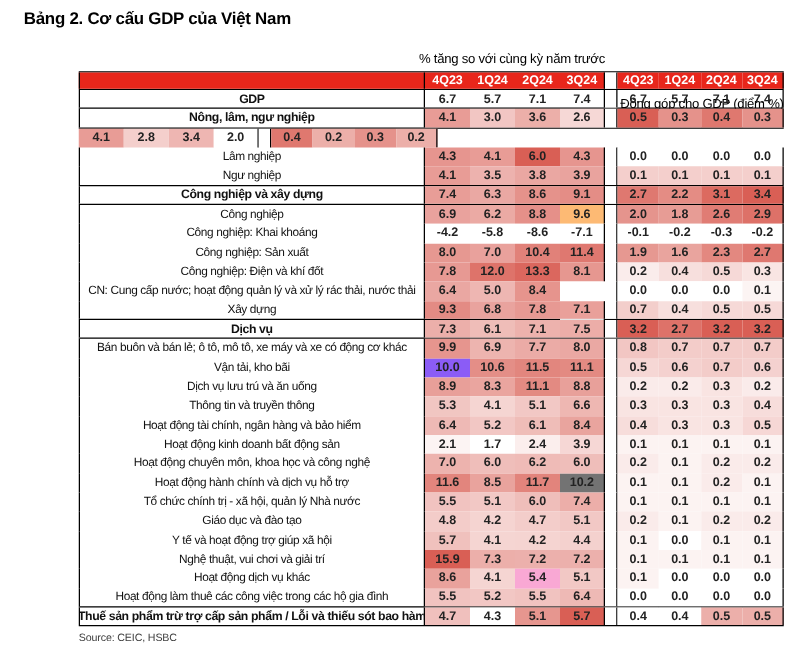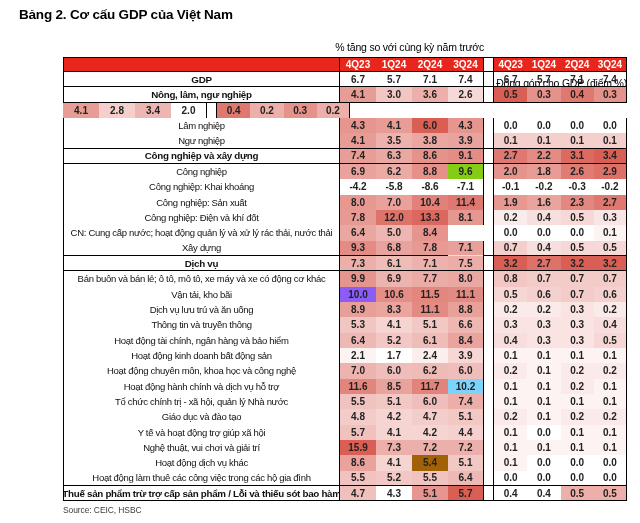--- a/index.html
+++ b/index.html
@@ -134,21 +134,21 @@
       <div class="cell c-val contrib" style="background: rgb(223, 120, 112);">2.7</div>
       <div class="cell c-val contrib" style="background: rgb(228, 140, 132);">2.2</div>
       <div class="cell c-val contrib" style="background: rgb(220, 106, 96);">3.1</div>
       <div class="cell c-val contrib clast" style="background: rgb(217, 95, 85);">3.4</div>
     </div>
     <div class="row">
       <div class="cell c-label">Công nghiệp</div>
       <div class="cell c-val" style="background: rgb(233, 162, 157);">6.9</div>
       <div class="cell c-val" style="background: rgb(235, 170, 164);">6.2</div>
       <div class="cell c-val" style="background: rgb(229, 144, 137);">8.8</div>
-      <div class="cell c-val glast" style="background: #84cc16;">9.6</div>
+      <div class="cell c-val glast" style="background: #fdba74;">9.6</div>
       <div class="cell c-gap"></div>
       <div class="cell c-val contrib" style="background: rgb(229, 148, 141);">2.0</div>
       <div class="cell c-val contrib" style="background: rgb(231, 156, 149);">1.8</div>
       <div class="cell c-val contrib" style="background: rgb(224, 124, 116);">2.6</div>
       <div class="cell c-val contrib clast" style="background: rgb(221, 113, 104);">2.9</div>
     </div>
     <div class="row">
       <div class="cell c-label">Công nghiệp: Khai khoáng</div>
       <div class="cell c-val" style="background: rgb(255, 255, 255);">-4.2</div>
       <div class="cell c-val" style="background: rgb(255, 255, 255);">-5.8</div>
@@ -302,21 +302,21 @@
       <div class="cell c-val contrib" style="background: rgb(250, 235, 234);">0.2</div>
       <div class="cell c-val contrib" style="background: rgb(252, 243, 242);">0.1</div>
       <div class="cell c-val contrib" style="background: rgb(250, 235, 234);">0.2</div>
       <div class="cell c-val contrib clast" style="background: rgb(250, 235, 234);">0.2</div>
     </div>
     <div class="row">
       <div class="cell c-label">Hoạt động hành chính và dịch vụ hỗ trợ</div>
       <div class="cell c-val" style="background: rgb(226, 133, 125);">11.6</div>
       <div class="cell c-val" style="background: rgb(233, 163, 157);">8.5</div>
       <div class="cell c-val" style="background: rgb(226, 132, 124);">11.7</div>
-      <div class="cell c-val glast" style="background: #7dd3fc;">10.2</div>
+      <div class="cell c-val glast" style="background: #737373;">10.2</div>
       <div class="cell c-gap"></div>
       <div class="cell c-val contrib" style="background: rgb(252, 243, 242);">0.1</div>
       <div class="cell c-val contrib" style="background: rgb(252, 243, 242);">0.1</div>
       <div class="cell c-val contrib" style="background: rgb(250, 235, 234);">0.2</div>
       <div class="cell c-val contrib clast" style="background: rgb(252, 243, 242);">0.1</div>
     </div>
     <div class="row">
       <div class="cell c-label">Tổ chức chính trị - xã hội, quản lý Nhà nước</div>
       <div class="cell c-val" style="background: rgb(241, 195, 192);">5.5</div>
       <div class="cell c-val" style="background: rgb(242, 200, 197);">5.1</div>
@@ -361,21 +361,21 @@
       <div class="cell c-gap"></div>
       <div class="cell c-val contrib" style="background: rgb(252, 243, 242);">0.1</div>
       <div class="cell c-val contrib" style="background: rgb(252, 243, 242);">0.1</div>
       <div class="cell c-val contrib" style="background: rgb(252, 243, 242);">0.1</div>
       <div class="cell c-val contrib clast" style="background: rgb(252, 243, 242);">0.1</div>
     </div>
     <div class="row">
       <div class="cell c-label">Hoạt động dịch vụ khác</div>
       <div class="cell c-val" style="background: rgb(233, 162, 156);">8.6</div>
       <div class="cell c-val" style="background: rgb(245, 213, 210);">4.1</div>
-      <div class="cell c-val" style="background: #a16207;">5.4</div>
+      <div class="cell c-val" style="background: #f9a8d4;">5.4</div>
       <div class="cell c-val glast" style="background: rgb(242, 200, 197);">5.1</div>
       <div class="cell c-gap"></div>
       <div class="cell c-val contrib" style="background: rgb(252, 243, 242);">0.1</div>
       <div class="cell c-val contrib" style="background: rgb(255, 255, 255);">0.0</div>
       <div class="cell c-val contrib" style="background: rgb(255, 255, 255);">0.0</div>
       <div class="cell c-val contrib clast" style="background: rgb(255, 255, 255);">0.0</div>
     </div>
     <div class="row divider">
       <div class="cell c-label">Hoạt động làm thuê các công việc trong các hộ gia đình</div>
       <div class="cell c-val" style="background: rgb(241, 195, 192);">5.5</div>

